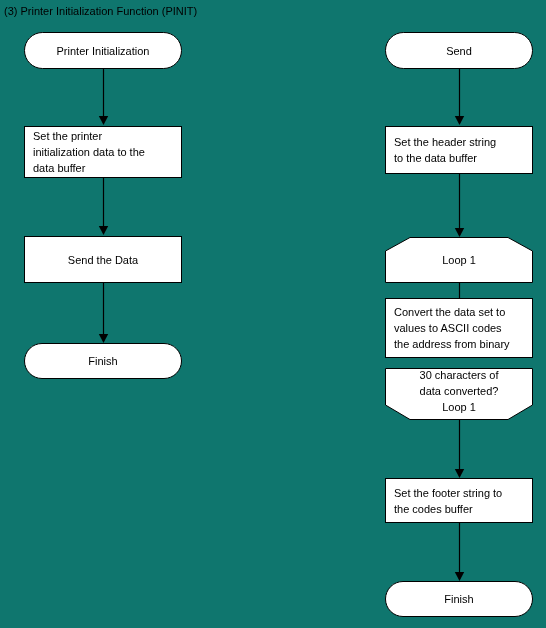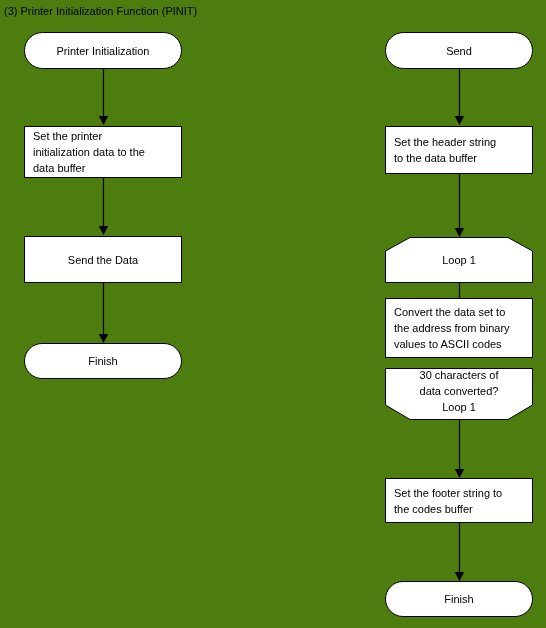--- a/index.html
+++ b/index.html
@@ -4,21 +4,21 @@
 <style>
   html, body {
     margin: 0;
     padding: 0;
     background: #ffffff;
   }
   #page {
     position: relative;
     width: 546px;
     height: 628px;
-    background: #4d7c0f;
+    background: #0f766e;
     font-family: "Liberation Sans", sans-serif;
     overflow: hidden;
   }
   .col-title {
     position: absolute;
     font-size: 11px;
     color: #000000;
     white-space: nowrap;
     letter-spacing: 0px;
   }
@@ -176,22 +176,22 @@
       <line x1="5.5" y1="0" x2="5.5" y2="16" stroke="#000000" stroke-width="1.2"></line>
     </svg>
   </div>
 
   <div class="node" id="n-strset-convert" style="left:385px; top:298px; width:148px; height:60px;">
     <svg width="148" height="60" viewBox="0 0 148 60" aria-hidden="true">
       <rect x="0.5" y="0.5" width="147" height="59" fill="#ffffff" stroke="#000000" stroke-width="1"></rect>
     </svg>
     <div class="label left">
       <span class="line">Convert the data set to</span>
+      <span class="line">values to ASCII codes</span>
       <span class="line">the address from binary</span>
-      <span class="line">values to ASCII codes</span>
     </div>
   </div>
 
   <div class="node" id="n-strset-loop-end" style="left:385px; top:368px; width:148px; height:52px;">
     <svg width="148" height="52" viewBox="0 0 148 52" aria-hidden="true">
       <polygon points="0.5,0.5 147.5,0.5 147.5,37 123,51.5 25,51.5 0.5,37" fill="#ffffff" stroke="#000000" stroke-width="1"></polygon>
     </svg>
     <div class="label center" style="padding-bottom:6px;">
       <span class="line">30 characters of</span>
       <span class="line">data converted?</span>

